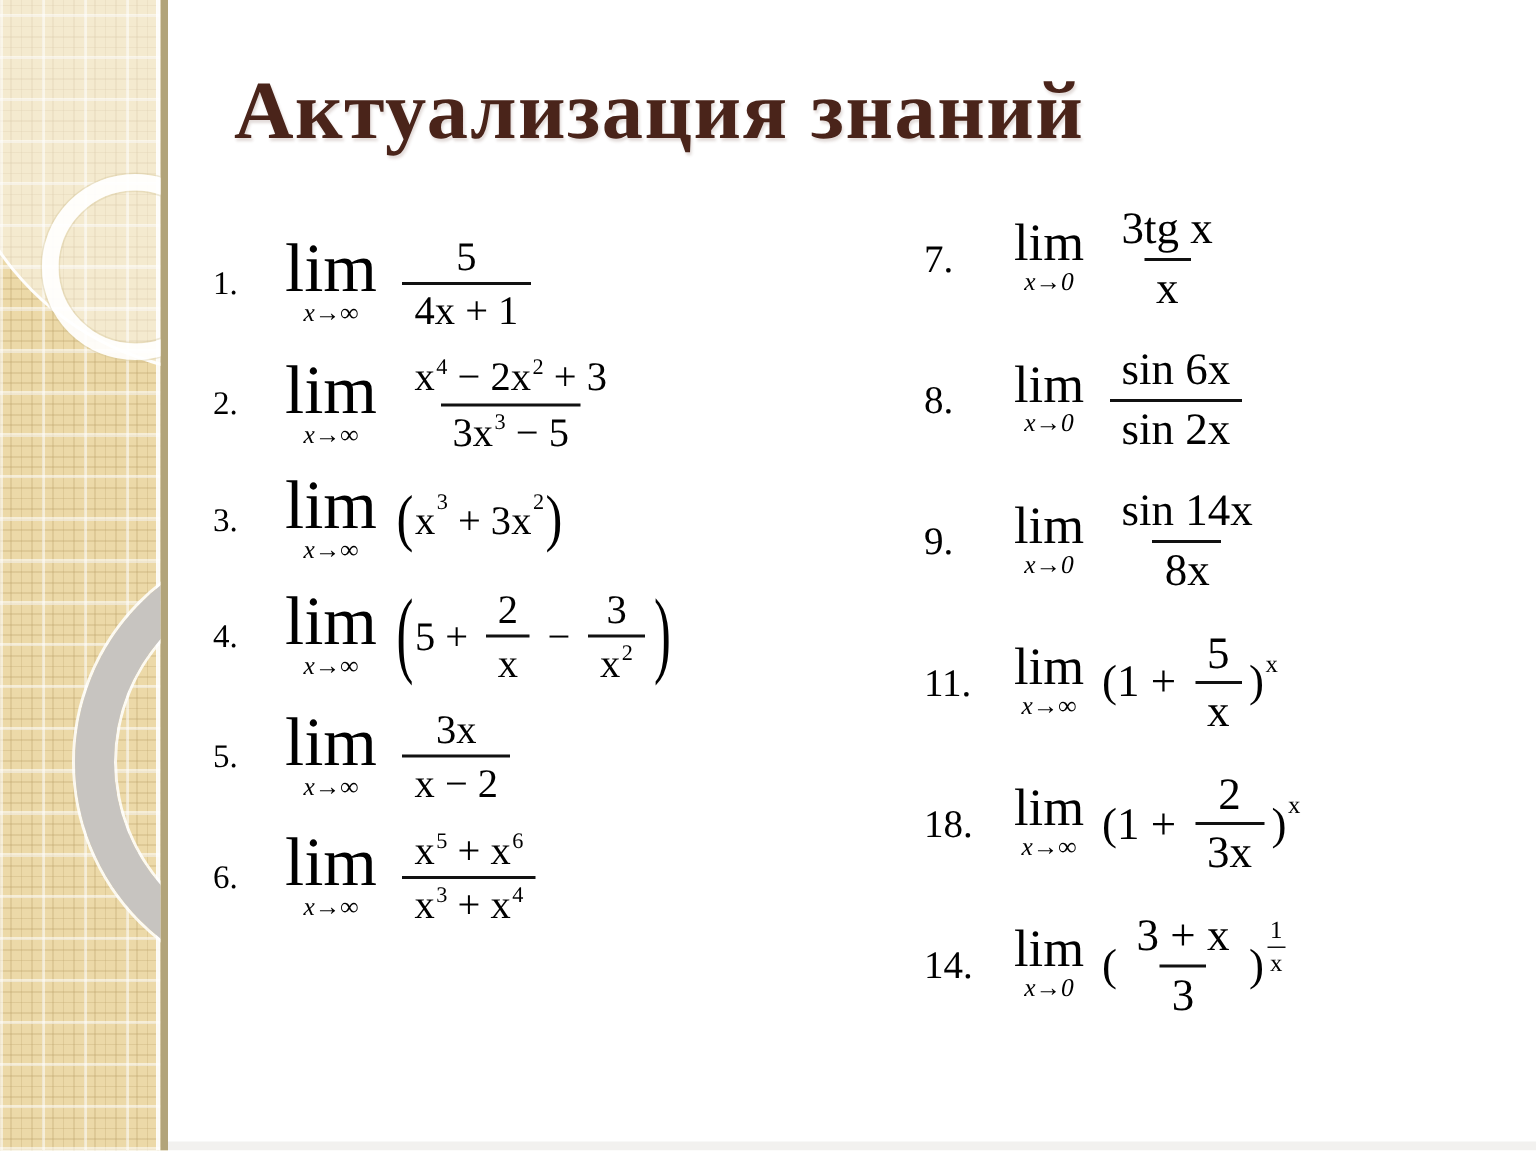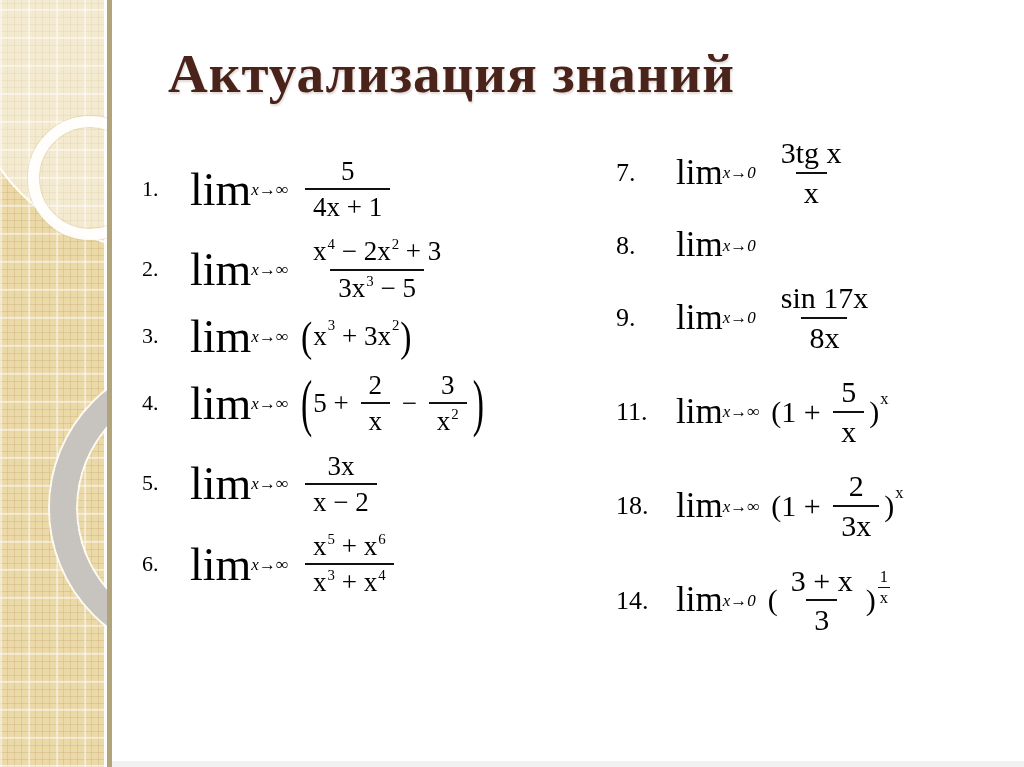--- a/index.html
+++ b/index.html
@@ -42,38 +42,38 @@
     border: 26px solid #c7c4c0;
     box-shadow: 0 0 0 2px rgba(255,255,255,0.85), inset 0 0 0 2px rgba(255,255,255,0.85);
   }
   .bottom-edge {
     position: absolute; left: 112px; bottom: 0; right: 0; height: 6px;
     background: #f2f1ef;
   }
 
   
   .title {
-    position: absolute; left: 168px; top: 42px;
+    position: absolute; left: 156px; top: 42px;
     font-size: 55px; letter-spacing: 1px;
     color: var(--title-color, #4a241a);
     text-shadow: 1px 2px 2px rgba(90,50,40,0.18);
     white-space: nowrap;
   }
 
   
   .col { position: absolute; display: flex; flex-direction: column; }
   .col-left  { left: 142px; top: 156px; gap: 14px; font-size: 27px; }
   .col-right { left: 616px; top: 136px; gap: 21px; font-size: 30px; }
 
   .prow { display: flex; align-items: center; line-height: 1.12; }
   .pnum { flex: 0 0 auto; }
   .col-left  .pnum { width: 48px; font-size: 22px; }
   .col-right .pnum { width: 60px; font-size: 26px; }
 
-  .limwrap { display: inline-flex; flex-direction: row; align-items: center; margin-right: 12px; }
+  .limwrap { display: inline-flex; flex-direction: column; align-items: center; margin-right: 12px; }
   .limmain { line-height: 0.85; }
   .col-left  .limmain { font-size: 46px; }
   .col-right .limmain { font-size: 35px; }
   .limsub { font-size: 17px; font-style: italic; line-height: 1.1; margin-top: 2px; white-space: pre; }
 
   .formula, .pinner { display: inline-flex; align-items: center; }
   .rm, .it { white-space: pre; }
   .it { }
 
   .frac { display: inline-flex; flex-direction: column; align-items: center; margin: 0 5px; text-align: center; }
@@ -232,30 +232,36 @@
           <span class="fd"><span class="it">x</span></span>
         </span>
       </span>
     </div>
     <div class="prow">
       <span class="pnum">8.</span>
       <span class="limwrap">
         <span class="limmain">lim</span>
         <span class="limsub">x→0</span>
       </span>
+      <span class="formula">
+        <span class="frac">
+          <span class="fn"><span class="rm">sin 6</span><span class="it">x</span></span>
+          <span class="fd"><span class="rm">sin 2</span><span class="it">x</span></span>
+        </span>
+      </span>
     </div>
     <div class="prow">
       <span class="pnum">9.</span>
       <span class="limwrap">
         <span class="limmain">lim</span>
         <span class="limsub">x→0</span>
       </span>
       <span class="formula">
         <span class="frac">
-          <span class="fn"><span class="rm">sin 17</span><span class="it">x</span></span>
+          <span class="fn"><span class="rm">sin 14</span><span class="it">x</span></span>
           <span class="fd"><span class="rm">8</span><span class="it">x</span></span>
         </span>
       </span>
     </div>
     <div class="prow">
       <span class="pnum">11.</span>
       <span class="limwrap">
         <span class="limmain">lim</span>
         <span class="limsub">x→∞</span>
       </span>

